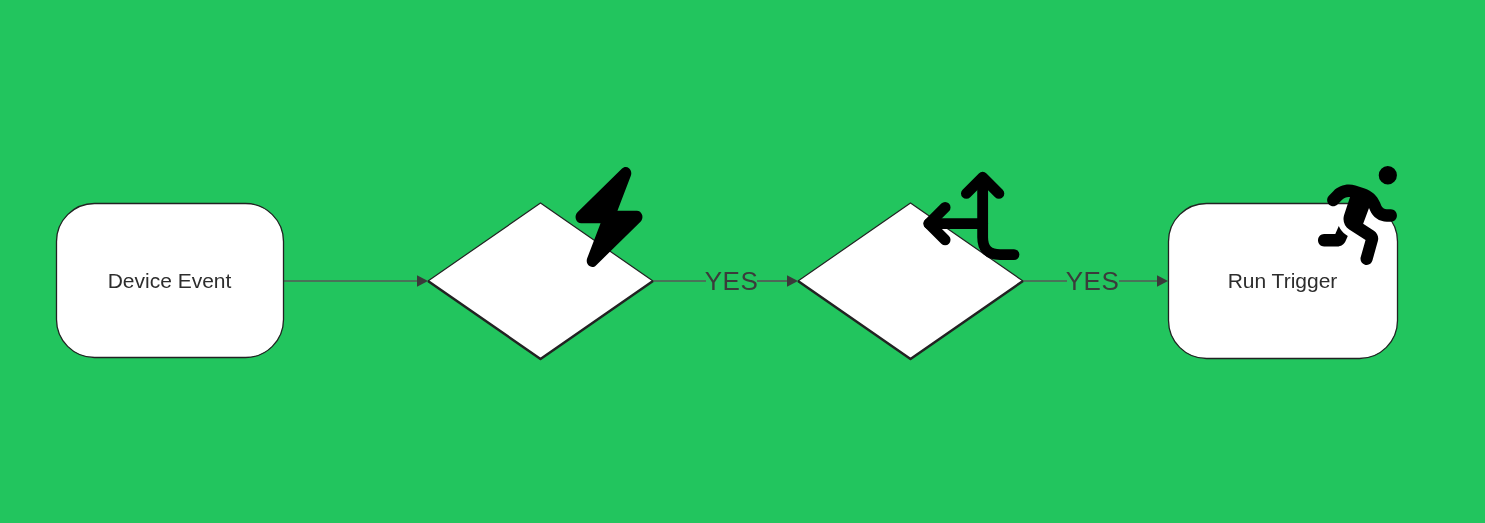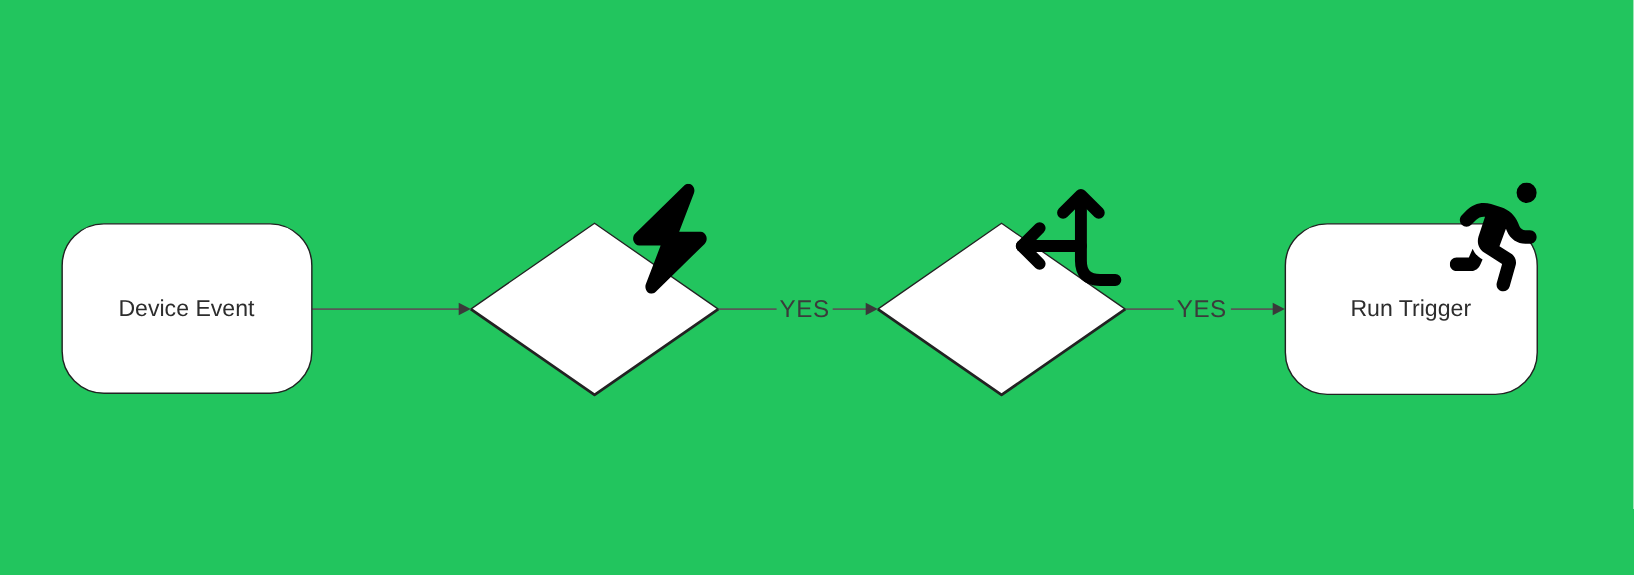--- a/index.html
+++ b/index.html
@@ -34,21 +34,21 @@
     white-space: pre-line;
     pointer-events: none;
   }
   .edge-label {
     position: absolute;
     display: flex;
     align-items: center;
     justify-content: center;
     text-align: left;
     color: #3b3b3b;
-    font-size: 22px;
+    font-size: 26px;
     letter-spacing: 0.5px;
     pointer-events: none;
   }
   .lbl-device    { left: 56px;   top: 203px; width: 227px; height: 154px; }
   .lbl-trigger   { left: 440px;  top: 203px; width: 201px; height: 156px; }
   .lbl-condition { left: 810px;  top: 203px; width: 201px; height: 156px; }
   .lbl-run       { left: 1168px; top: 203px; width: 229px; height: 155px; }
   .lbl-yes1      { left: 701px;  top: 266px; width: 61px;  height: 30px; }
   .lbl-yes2      { left: 1062px; top: 266px; width: 61px;  height: 30px; }
 </style>

